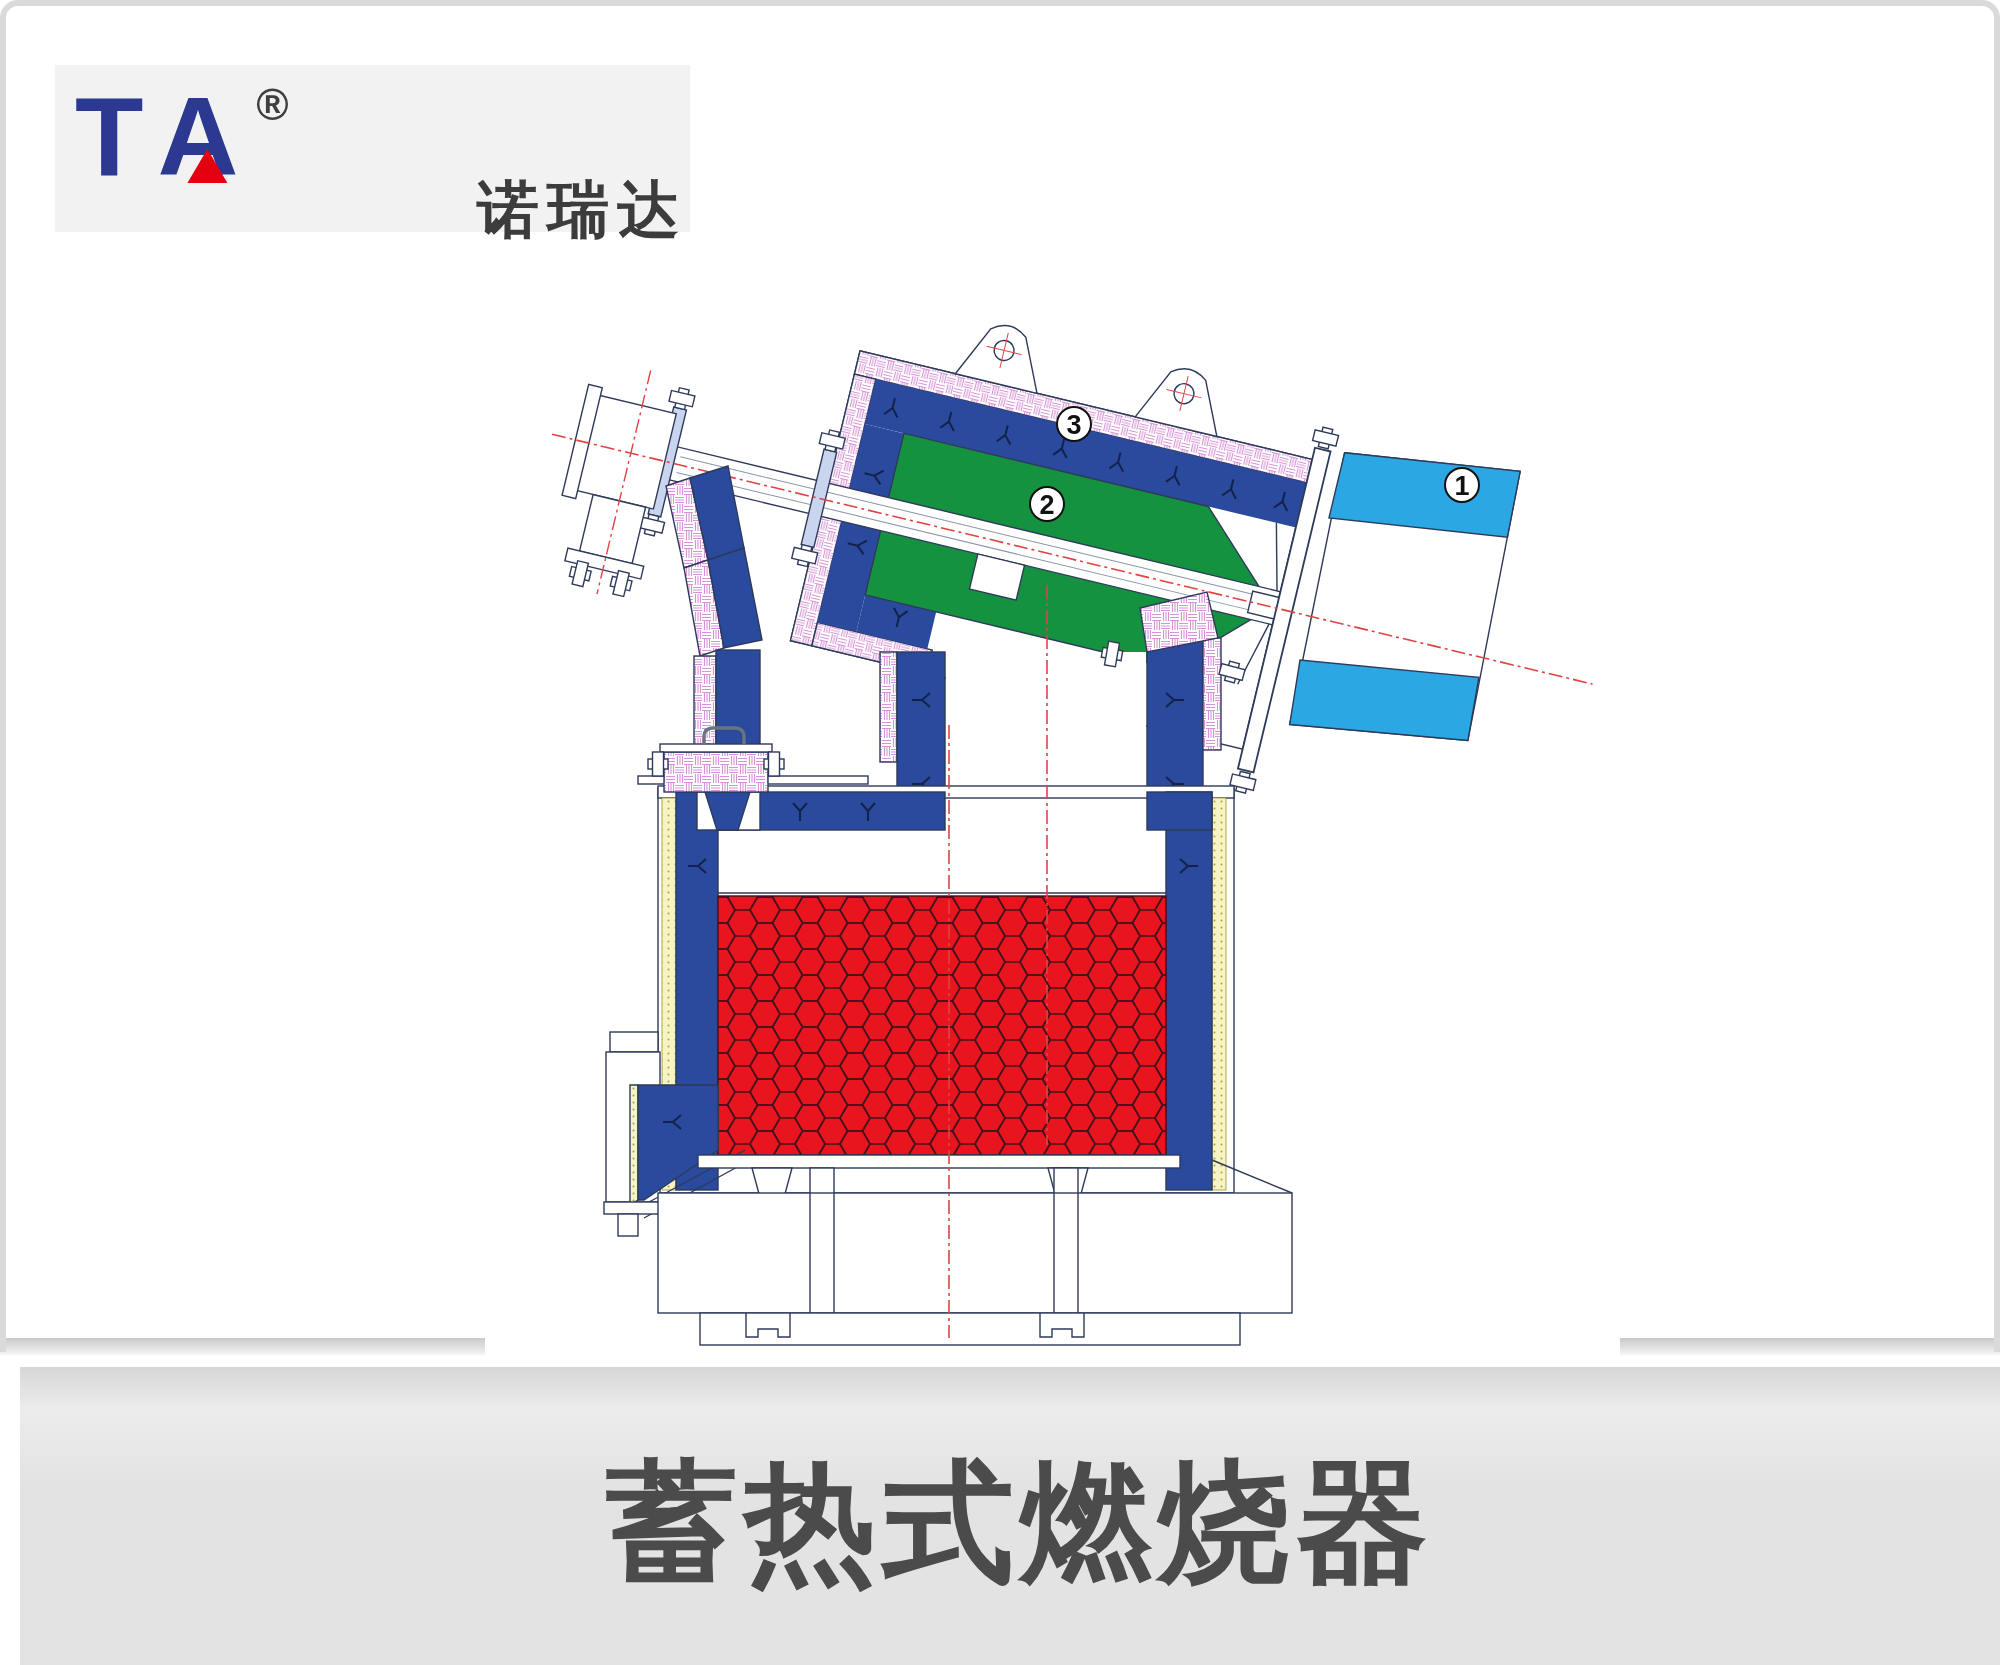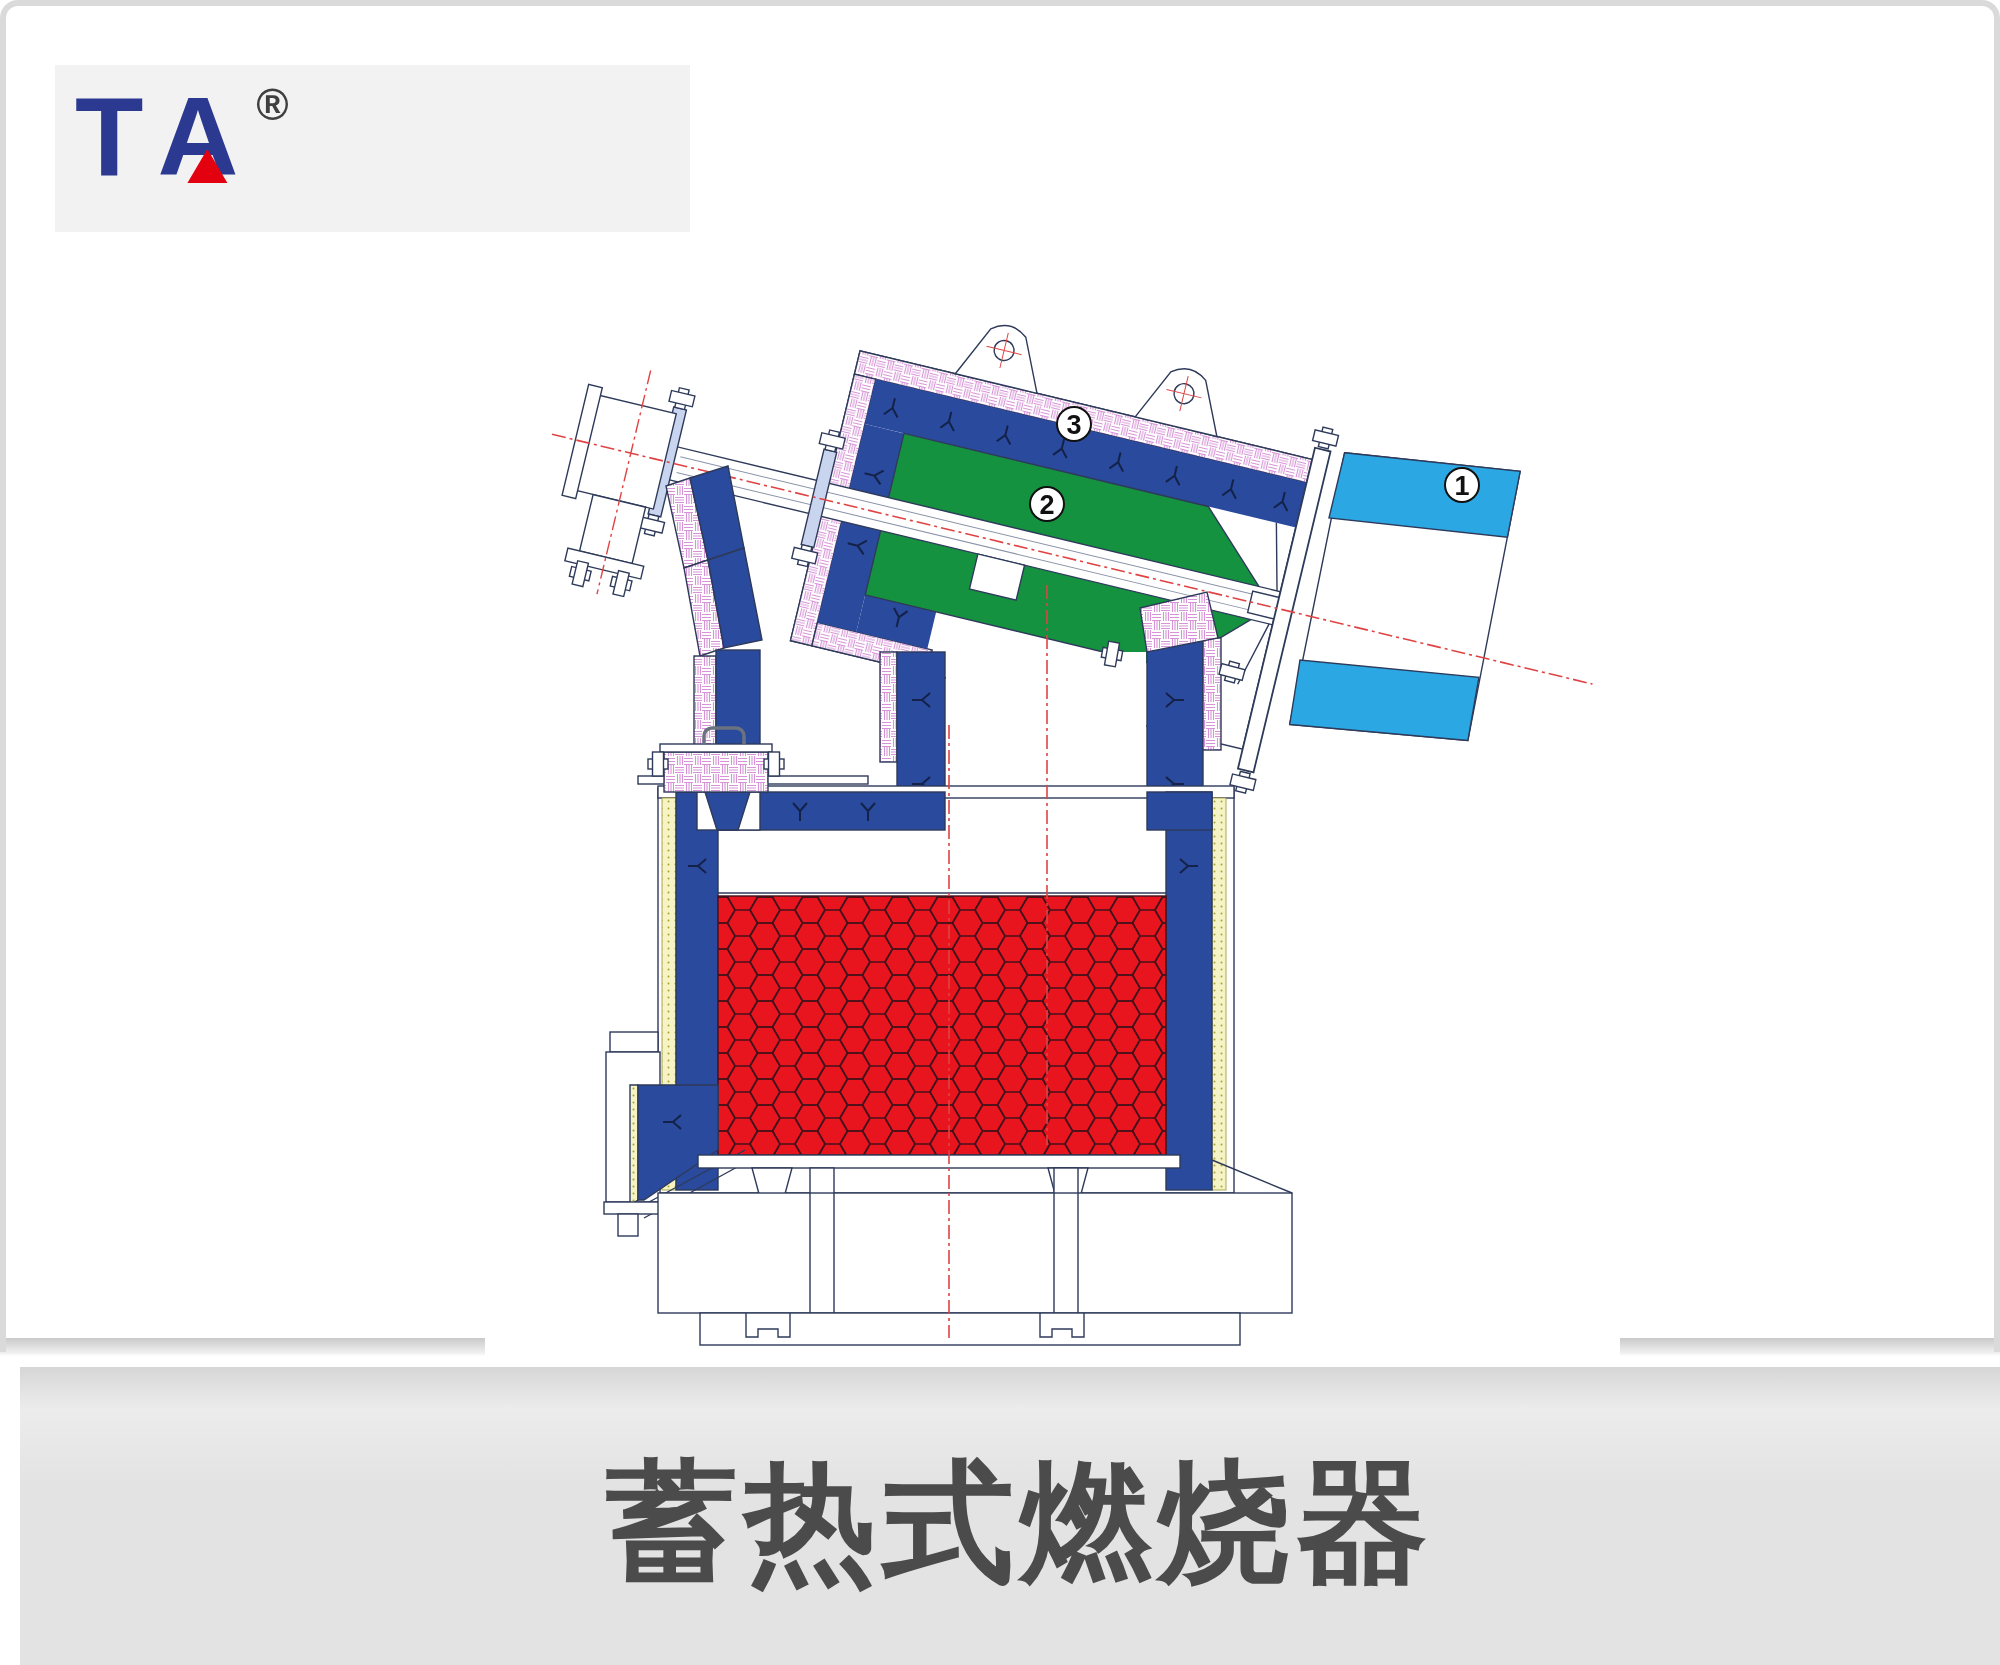--- a/index.html
+++ b/index.html
@@ -44,20 +44,21 @@
   <div class="frame"></div>
   <div class="section-shadow"></div>
 
   <div class="logo-box">
     <div class="logo-text">
         <span class="logo-navy">T</span>
         <span class="logo-navy letter-a"><span>A</span><span class="tri"></span></span>
         <span class="reg-mark">®</span>
     </div>
   </div>
+  <div class="logo-cn">诺瑞达</div>
 
   <div class="product-image">
     <svg width="1135" height="1107" viewBox="485 255 1135 1107">
       <defs>
         <pattern id="pinkHatch" width="18" height="18" patternUnits="userSpaceOnUse">
           <rect width="18" height="18" fill="#ffffff"></rect>
           <path d="M0,2.5H9 M0,5.5H9 M0,8.5H9 M11.5,0V9 M14,0V9 M16.5,0V9 M2.5,9V18 M5,9V18 M7.5,9V18 M9,11.5H18 M9,14H18 M9,16.5H18" stroke="#d793d7" stroke-width="1.1" fill="none"></path>
         </pattern>
         <pattern id="yellowIns" width="7" height="7" patternUnits="userSpaceOnUse">
           <rect width="7" height="7" fill="#f6f3c4"></rect>

